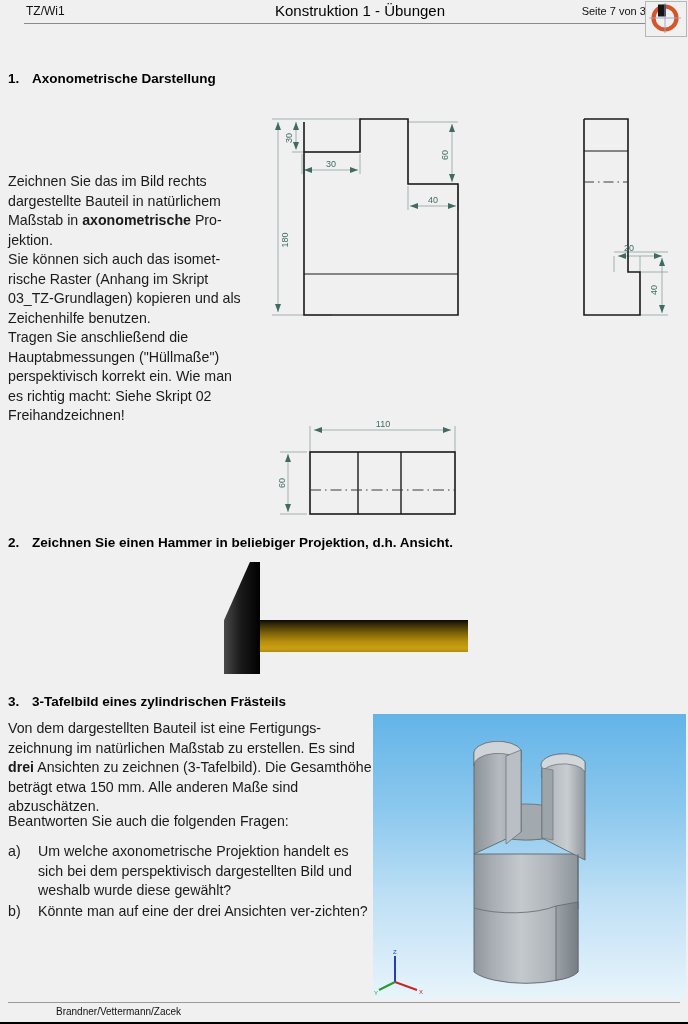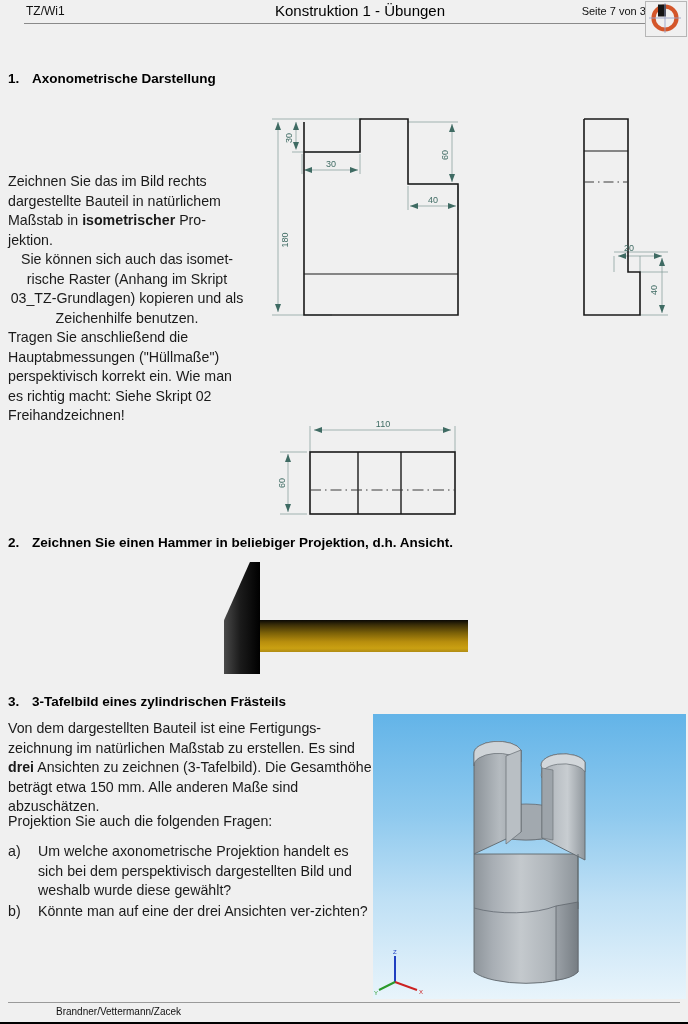--- a/index.html
+++ b/index.html
@@ -170,23 +170,23 @@
       <line x1="3" y1="16" x2="35" y2="16" stroke="#9aa4c8" stroke-width="0.9"></line>
     </svg>
   </div>
 
 
   <div class="sec-head" style="left:8px; top:71px;">
     <span class="sn">1.</span><span>Axonometrische Darstellung</span>
   </div>
 
   <div class="para" style="left:8px; top:172px; width:232px;">
-    <span>Zeichnen Sie das im Bild rechts dargestellte Bauteil in natürlichem Maßstab in </span><b>isometrischer</b><span> Pro-jektion.</span>
-  </div>
-  <div class="para" style="left:8px; top:250px; width:238px;text-align:center;">Sie können sich auch das isomet-rische Raster (Anhang im Skript 03_TZ-Grundlagen) kopieren und als Zeichenhilfe benutzen.</div>
+    <span>Zeichnen Sie das im Bild rechts dargestellte Bauteil in natürlichem Maßstab in </span><b>axonometrische</b><span> Pro-jektion.</span>
+  </div>
+  <div class="para" style="left:8px; top:250px; width:238px;">Sie können sich auch das isomet-rische Raster (Anhang im Skript 03_TZ-Grundlagen) kopieren und als Zeichenhilfe benutzen.</div>
   <div class="para" style="left:8px; top:328px; width:240px;">Tragen Sie anschließend die Hauptabmessungen ("Hüllmaße") perspektivisch korrekt ein. Wie man es richtig macht: Siehe Skript 02 Freihandzeichnen!</div>
 
   <svg class="draw" style="left:262px; top:100px;" width="240" height="230" viewBox="0 0 240 230">
     <g stroke="#7f9a95" stroke-width="0.7" fill="none">
 
       <line x1="10" y1="19" x2="100" y2="19"></line>
       <line x1="10" y1="215" x2="70" y2="215"></line>
       <line x1="16" y1="22" x2="16" y2="212"></line>
       <line x1="34" y1="22" x2="34" y2="48"></line>
       <line x1="34" y1="19" x2="34" y2="19"></line>
@@ -280,21 +280,21 @@
     <div id="hammer-head"></div>
   </div>
 
   <div class="sec-head" style="left:8px; top:694px;">
     <span class="sn">3.</span><span>3-Tafelbild eines zylindrischen Frästeils</span>
   </div>
 
   <div class="para" style="left:8px; top:719px; width:364px;">
     <span>Von dem dargestellten Bauteil ist eine Fertigungs-zeichnung im natürlichen Maßstab zu erstellen. Es sind </span><b>drei</b><span> Ansichten zu zeichnen (3-Tafelbild). Die Gesamthöhe beträgt etwa 150 mm. Alle anderen Maße sind abzuschätzen.</span>
   </div>
-  <div class="para" style="left:8px; top:812px; width:364px;">Projektion Sie auch die folgenden Fragen:</div>
+  <div class="para" style="left:8px; top:812px; width:364px;">Beantworten Sie auch die folgenden Fragen:</div>
 
   <div class="qitem" style="left:8px; top:842px; width:360px;">
     <span class="lbl">a)</span>
     <span class="body">Um welche axonometrische Projektion handelt es sich bei dem perspektivisch dargestellten Bild und weshalb wurde diese gewählt?</span>
   </div>
   <div class="qitem" style="left:8px; top:902px; width:360px;">
     <span class="lbl">b)</span>
     <span class="body">Könnte man auf eine der drei Ansichten ver-zichten?</span>
   </div>
 

